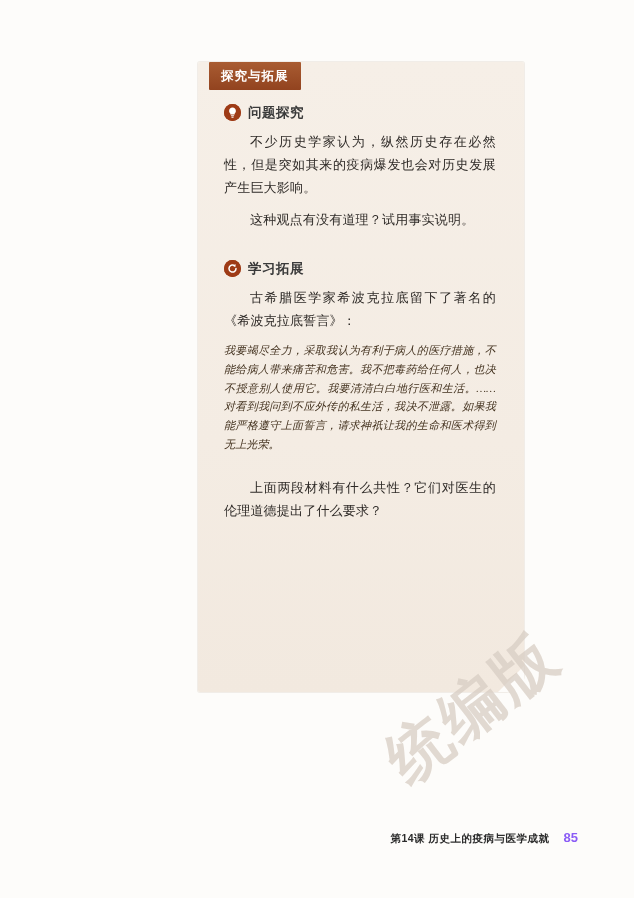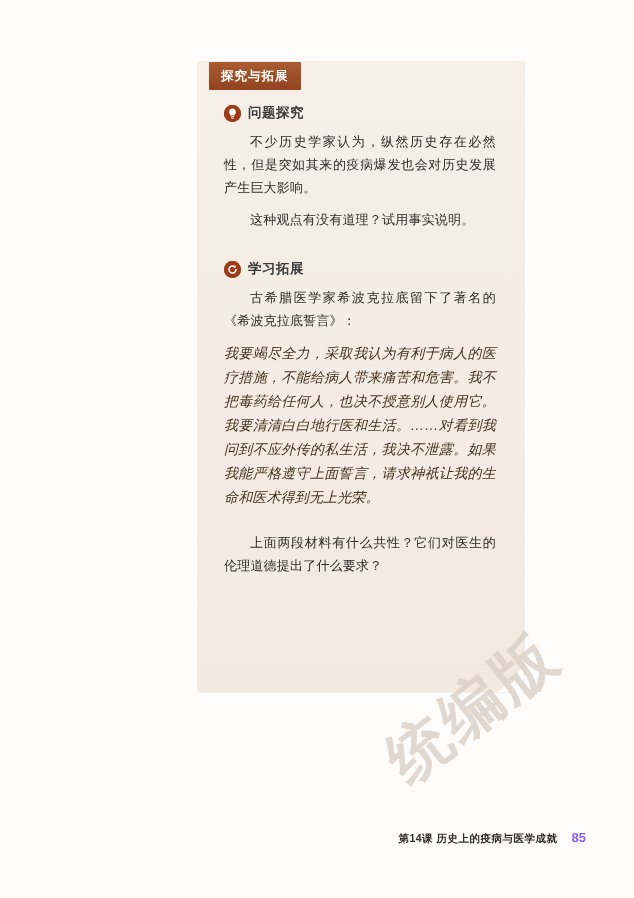--- a/index.html
+++ b/index.html
@@ -64,21 +64,21 @@
   
   .content {
     position: absolute;
     left: 224px;
     top: 104px;
     width: 272px;
   }
 
   .block-head {
     display: flex;
-    align-items: flex-end;
+    align-items: flex-start;
     gap: 7px;
     margin-bottom: 8px;
   }
   .block-head .icon-circle {
     width: 17px;
     height: 17px;
     flex: 0 0 17px;
     border-radius: 50%;
     background: #9e3b16;
     position: relative;
@@ -100,25 +100,25 @@
     line-height: 1.78;
     color: #2e2a27;
     text-indent: 2em;
     text-align: justify;
     letter-spacing: .2px;
   }
   p.para.last { margin-bottom: 14px; }
 
   p.quote {
     margin: 0 0 10px 0;
-    font-size: 14px;
+    font-size: 11px;
     line-height: 1.72;
     color: #43321f;
     text-align: justify;
-    font-family: Liberation Sans, sans-serif;
+    font-family: Liberation Serif, serif;
     font-style: italic;
     letter-spacing: .15px;
   }
 
   .gap-s { height: 6px; }
   .gap-m { height: 14px; }
 
   
   .watermark {
     position: absolute;
@@ -133,21 +133,21 @@
     transform: rotate(-38deg);
     letter-spacing: 4px;
     opacity: .75;
     white-space: nowrap;
     pointer-events: none;
   }
 
   
   .footer {
     position: absolute;
-    right: 48px;
+    right: 56px;
     bottom: 52px;
     display: flex;
     align-items: baseline;
     gap: 14px;
     font-family: "Liberation Sans","DejaVu Sans",sans-serif;
   }
   .footer .chapter {
     font-size: 10.5px;
     color: #2b2b2b;
     font-weight: bold;

